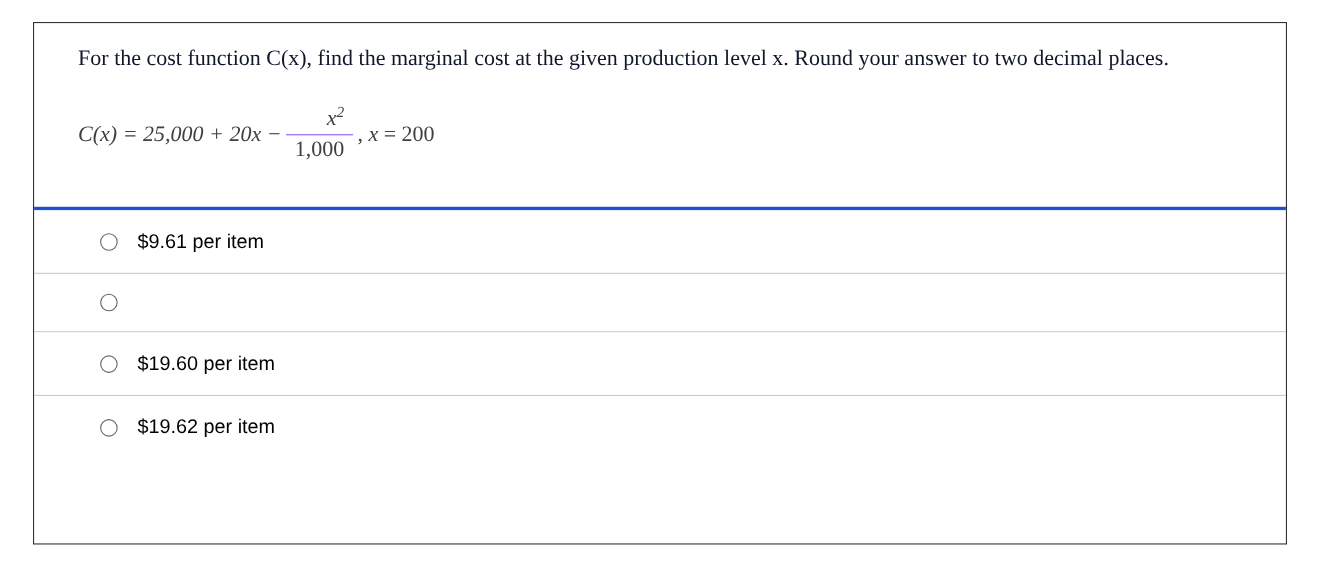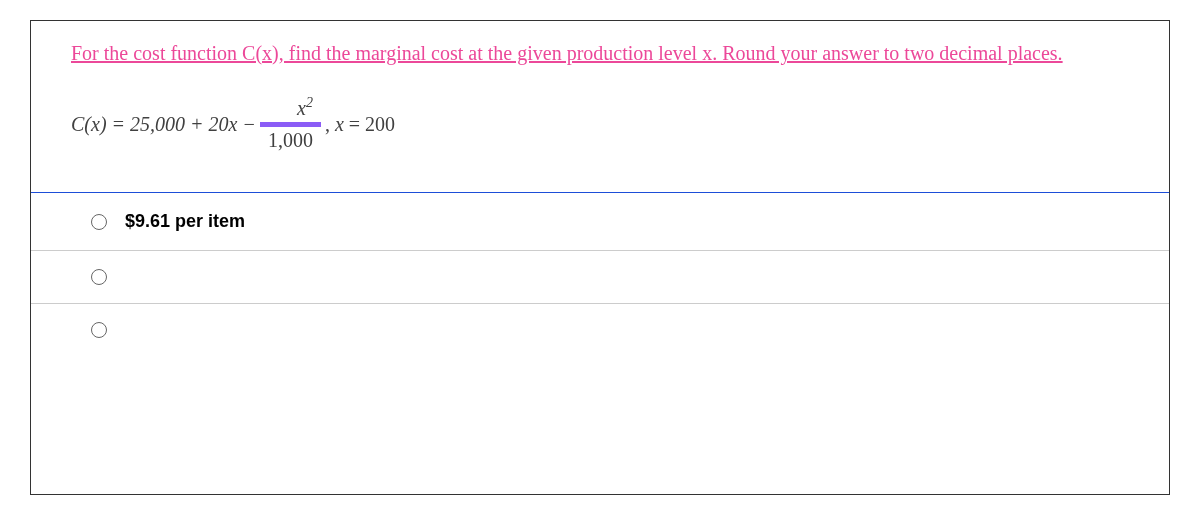--- a/index.html
+++ b/index.html
@@ -16,22 +16,21 @@
     }
     .question-container {
       border: 1px solid #333;
       padding: 0;
       height: 475px;
     }
     .question-text {
       font-size: 20px;
       line-height: 1.4;
       padding: 18px 40px 10px 40px;
-      color: #ec4899;
-      text-decoration: underline;
+      color: #0f172a;
     }
     .equation-row {
       padding: 20px 40px 30px 40px;
       font-size: 20px;
       font-style: italic;
       font-family: Georgia, 'Times New Roman', serif;
       display: flex;
       align-items: center;
       color: #404040;
     }
@@ -41,21 +40,21 @@
       align-items: flex-end;
       vertical-align: middle;
       margin: 0 4px;
       font-style: normal;
     }
     .fraction .num {
       padding: 0 8px 2px 8px;
       font-style: italic;
     }
     .fraction .den {
-      border-top: 5px solid #8b5cf6;
+      border-top: 1px solid #8b5cf6;
       padding: 2px 8px 0 8px;
       font-style: normal;
     }
     .sup {
       font-size: 0.7em;
       vertical-align: super;
       line-height: 0;
     }
     .options {
       margin-top: 10px;
@@ -63,22 +62,21 @@
     .option-row {
       border-top: 1px solid #ccc;
       padding: 18px 40px 18px 60px;
       display: flex;
       align-items: center;
       font-family: Verdana, Arial, sans-serif;
       font-size: 18px;
       color: #000;
     }
     .option-row:first-child {
-      border-top: 1px solid #1d4ed8;
-      font-weight: bold;
+      border-top: 3px solid #1d4ed8;
     }
     .radio {
       width: 16px;
       height: 16px;
       border: 1.5px solid #666;
       border-radius: 50%;
       margin-right: 18px;
       flex-shrink: 0;
       background: #fff;
     }
@@ -113,15 +111,20 @@
   <div class="options">
     <div class="option-row">
       <span class="radio"></span>
       <span>$9.61 per item</span>
     </div>
     <div class="option-row">
       <span class="radio"></span>
     </div>
     <div class="option-row">
       <span class="radio"></span>
+      <span>$19.60 per item</span>
+    </div>
+    <div class="option-row">
+      <span class="radio"></span>
+      <span>$19.62 per item</span>
     </div>
   </div>
 </div>
 
 </body></html>

